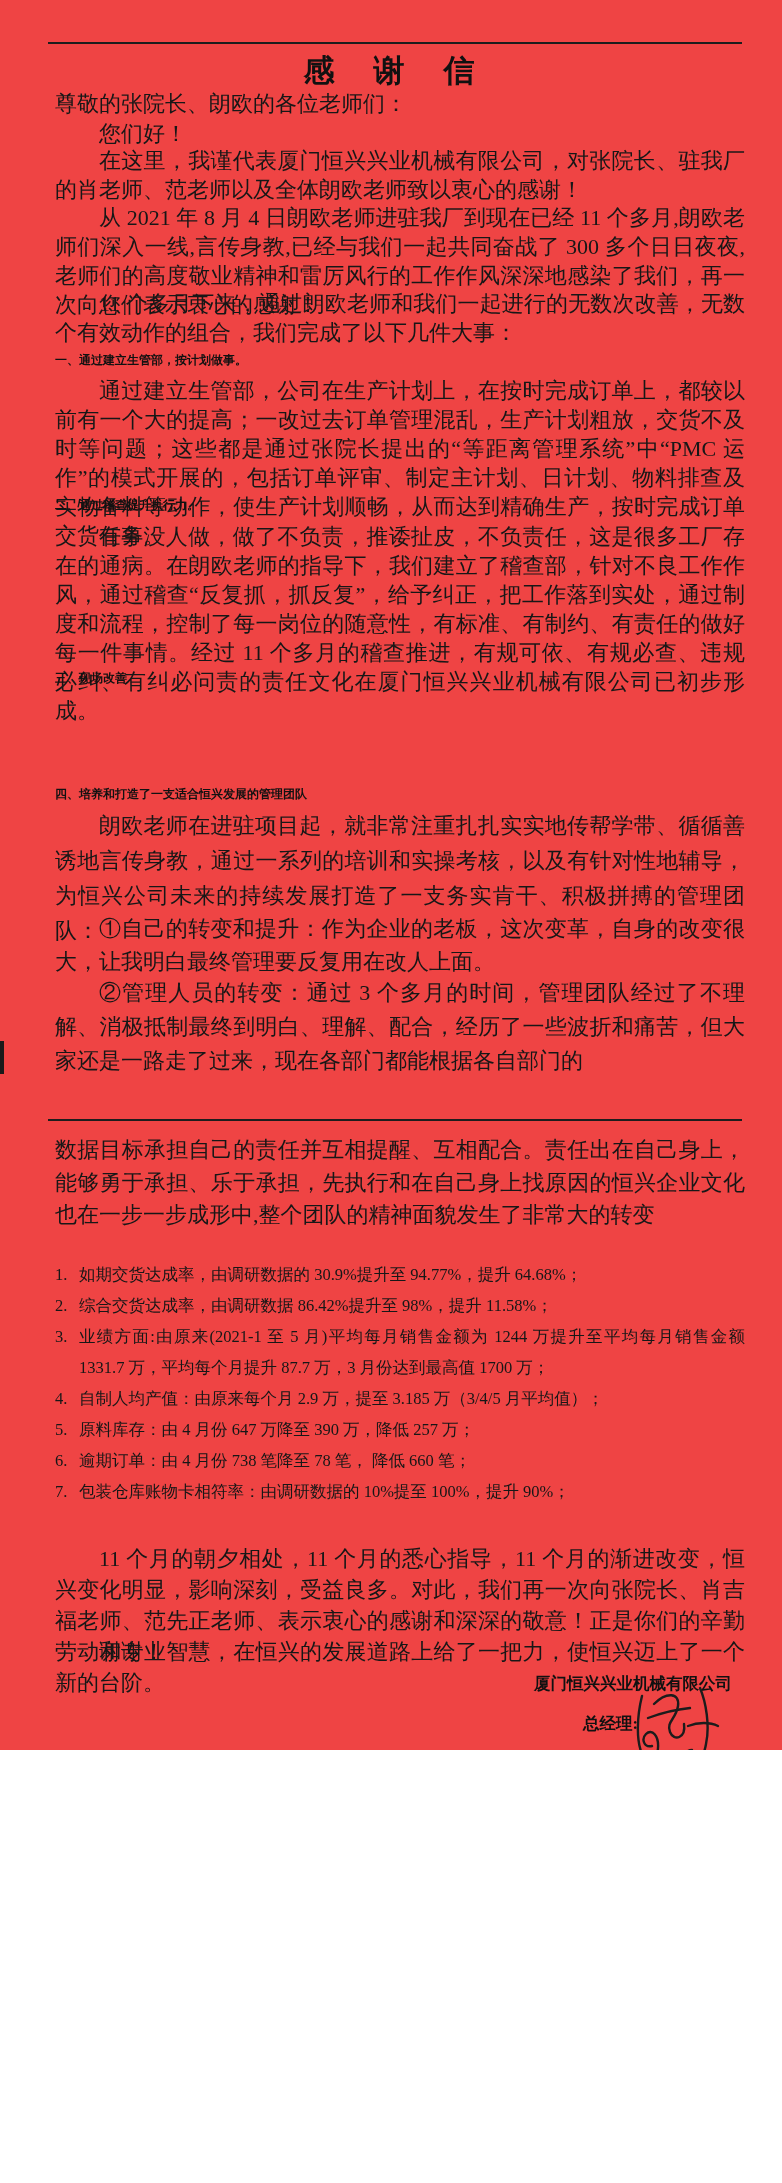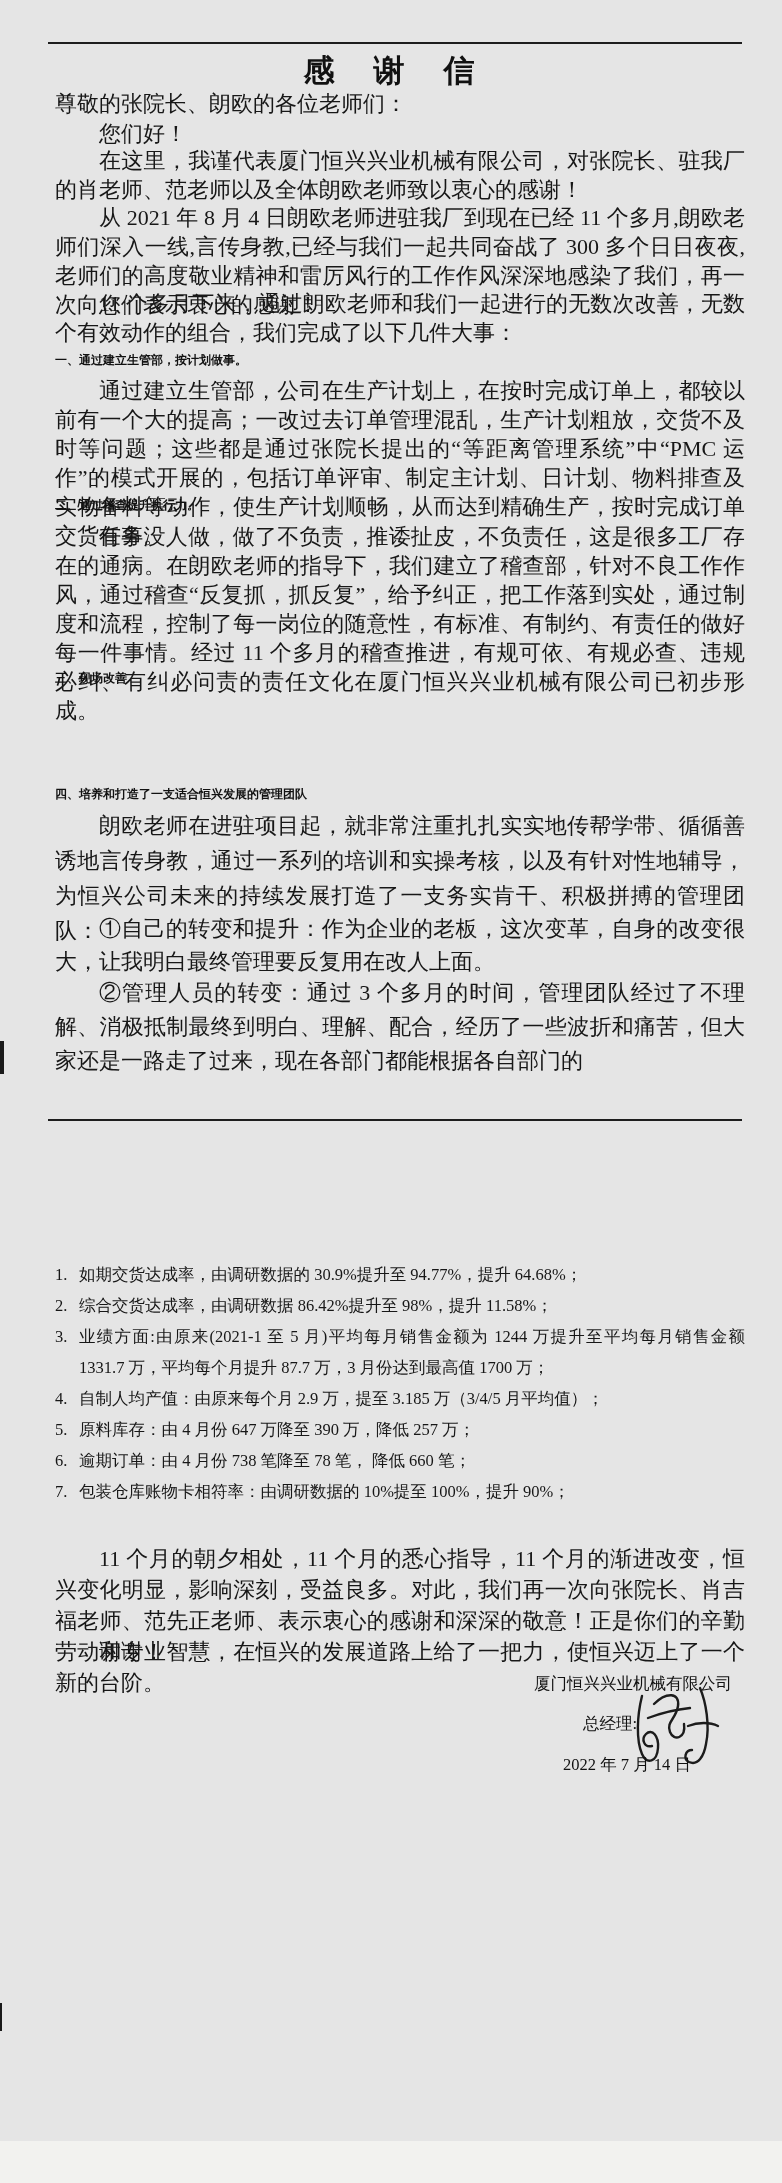--- a/index.html
+++ b/index.html
@@ -1,19 +1,19 @@
 <!DOCTYPE html>
 <html><head>
 <meta charset="utf-8">
 <style>
   html,body{margin:0;padding:0;background:#ffffff;}
   #page{
     position:relative;
-    width:782px;height:2183px;
-    background:#e5e5e5;
+    width:782px;height:1750px;
+    background:#ef4444;
     overflow:hidden;
     font-family:"Liberation Serif","DejaVu Serif",serif;
     color:#161616;
   }
   .rule{
     position:absolute;left:48px;width:694px;height:0;
     border-top:2px solid #1d1d1d;
   }
   .title{
     position:absolute;left:0;top:50px;width:782px;
@@ -30,21 +30,21 @@
     position:absolute;left:55px;width:690px;
     font-size:12px;line-height:29px;font-weight:700;color:#111;
   }
   .list-item{
     position:absolute;left:55px;width:690px;
     display:flex;font-size:16.5px;line-height:31px;color:#171717;
   }
   .list-item .num{flex:0 0 24px;}
   .list-item .itxt{flex:1;text-align:justify;}
   .sig-line{
-    position:absolute;font-size:16.5px;font-weight:400;color:#111;
+    position:absolute;font-size:16.5px;font-weight:700;color:#111;
     white-space:nowrap;
   }
   .artifact{position:absolute;background:#1a1a1a;}
   .bottom-band{
     position:absolute;left:0;top:2141px;width:782px;height:42px;
     background:#f2f2ef;
   }
   .sig-svg{position:absolute;left:628px;top:1682px;}
 </style>
 </head>
@@ -70,20 +70,21 @@
 
   <div class="heading" style="top:664px;">三、现场改善</div>
 
   <div class="heading" style="top:780px;">四、培养和打造了一支适合恒兴发展的管理团队</div>
   <div class="para indent" style="top:808px;line-height:35px;">朗欧老师在进驻项目起，就非常注重扎扎实实地传帮学带、循循善诱地言传身教，通过一系列的培训和实操考核，以及有针对性地辅导，为恒兴公司未来的持续发展打造了一支务实肯干、积极拼搏的管理团队：</div>
   <div class="para indent" style="top:912px;line-height:33px;">①自己的转变和提升：作为企业的老板，这次变革，自身的改变很大，让我明白最终管理要反复用在改人上面。</div>
   <div class="para indent" style="top:976px;line-height:34px;">②管理人员的转变：通过 3 个多月的时间，管理团队经过了不理解、消极抵制最终到明白、理解、配合，经历了一些波折和痛苦，但大家还是一路走了过来，现在各部门都能根据各自部门的</div>
 
   <div class="rule" style="top:1119px;"></div>
 
+  <div class="para" style="top:1134px;line-height:32.5px;">数据目标承担自己的责任并互相提醒、互相配合。责任出在自己身上，能够勇于承担、乐于承担，先执行和在自己身上找原因的恒兴企业文化也在一步一步成形中,整个团队的精神面貌发生了非常大的转变</div>
 
 
   <div class="list-item" style="top:1259px;">
     <span class="num">1.</span>
     <span class="itxt">如期交货达成率，由调研数据的 30.9%提升至 94.77%，提升 64.68%；</span>
   </div>
   <div class="list-item" style="top:1290px;">
     <span class="num">2.</span>
     <span class="itxt">综合交货达成率，由调研数据 86.42%提升至 98%，提升 11.58%；</span>
   </div>

